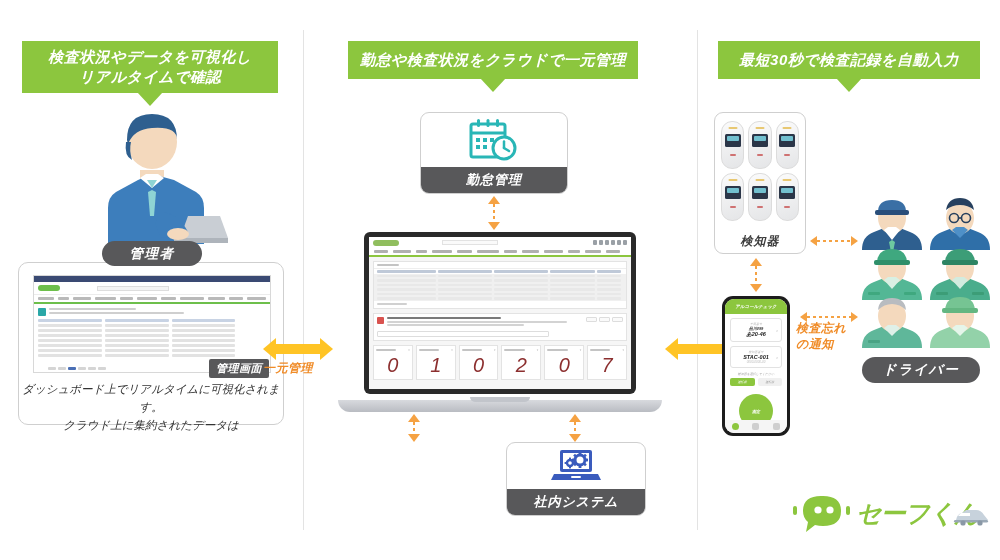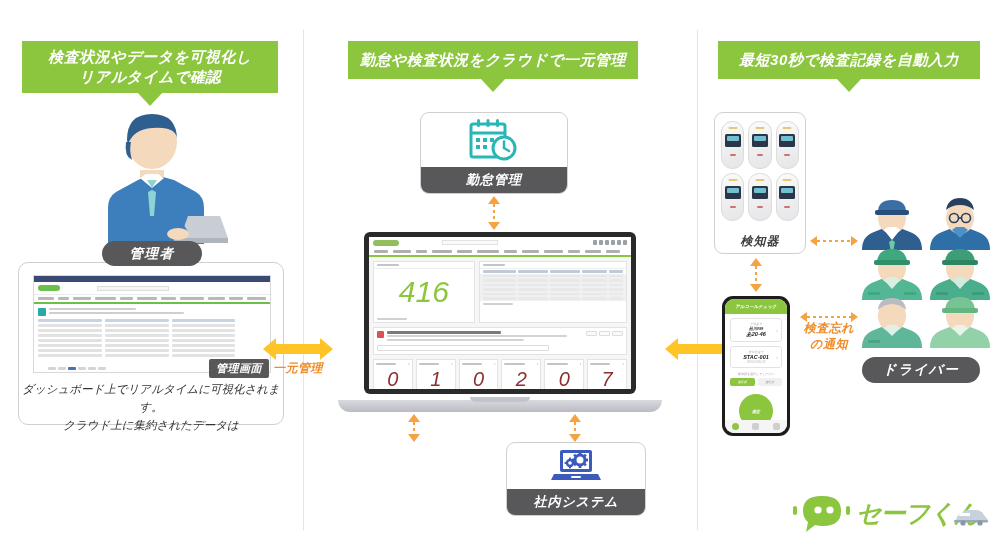--- a/index.html
+++ b/index.html
@@ -174,21 +174,21 @@
   
   .arrow-h { position: absolute; height: 22px; }
   .arrow-h .bar { position:absolute; left:11px; right:11px; top:6px; height:10px; background:#ffc425; }
   .arrow-h .hl, .arrow-h .hr {
     position:absolute; top:0; width:0;height:0;
     border-top: 11px solid transparent; border-bottom: 11px solid transparent;
   }
   .arrow-h .hl { left:0; border-right: 13px solid #ffc425; }
   .arrow-h .hr { right:0; border-left: 13px solid #ffc425; }
   .arrow-label {
-    position:absolute; text-align:center; color:#f08c28;
+    position:absolute; text-align:left; color:#f08c28;
     font-size: 12px; font-weight: bold; letter-spacing: .5px;
   }
   .arrow-v {
     position:absolute; width: 14px;
     display:flex; flex-direction:column; align-items:center;
   }
   .arrow-v .seg {
     width: 2px; flex: 1;
     background: repeating-linear-gradient(#f5a243 0 3px, transparent 3px 6px);
   }
@@ -446,29 +446,20 @@
             <i style="width:15px"></i>
             <i style="width:22px"></i>
           <i style="width:13px"></i>
             <i style="width:17px"></i>
             <i style="width:19px"></i>
           <i style="width:12px"></i>
             <i style="width:16px"></i>
             <i style="width:14px"></i>
         </div>
         <div class="dash-body">
-          <div class="panel" style="width:40%">
-            <div class="panel-h">
-                <i></i>
-              </div>
-            <div class="big-num">416</div>
-            <div class="panel-f">
-                <i></i>
-              </div>
-          </div>
           <div class="panel" style="flex:1">
             <div class="panel-h">
                 <i></i>
               </div>
             <div class="tbl">
               <div class="r h">
                   <i style="width:24%"></i>
                   <i style="width:22%"></i>
                   <i style="width:22%"></i>
                   <i style="width:18%"></i>

